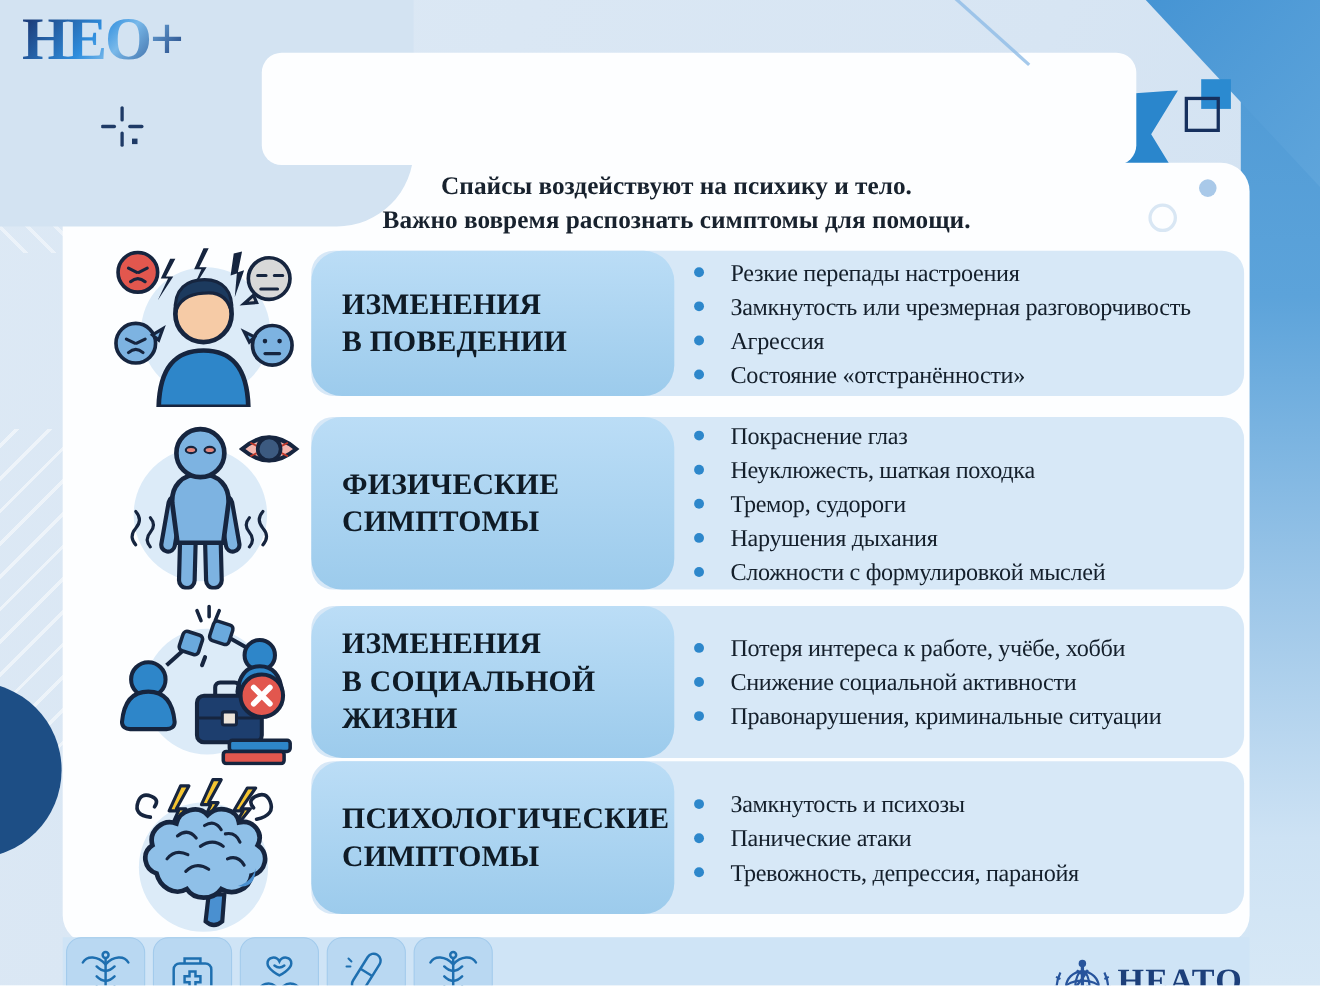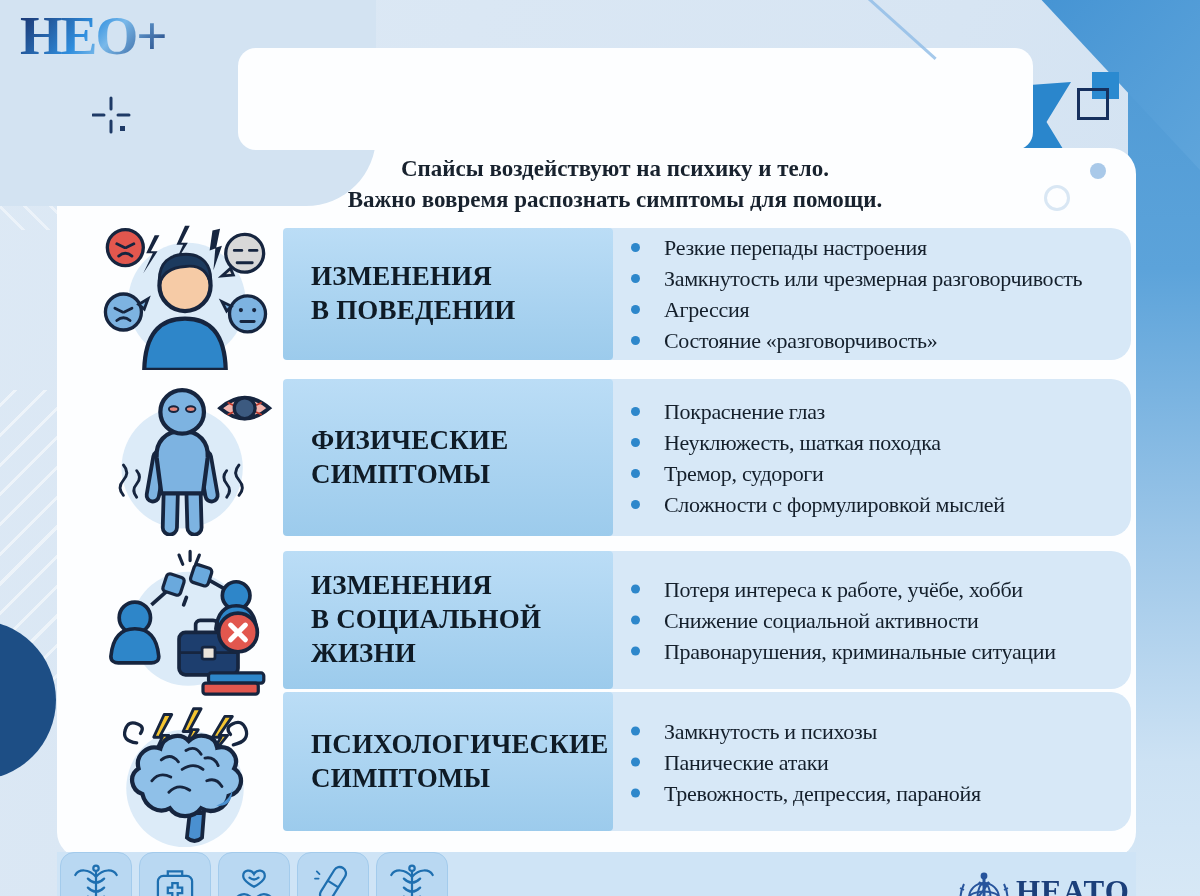--- a/index.html
+++ b/index.html
@@ -50,21 +50,21 @@
     clip-path:polygon(0 6%,100% 0,64% 50%,100% 100%,0 94%);}
   .ribbon .fold-l{left:273px;top:146px;width:80px;height:28px;background:#1563a5;
     clip-path:polygon(0 0,100% 0,0 100%);}
   .ribbon .fold-r{left:975px;top:146px;width:30px;height:26px;background:#1563a5;
     clip-path:polygon(0 0,100% 0,100% 100%);}
   
   .subtitle{left:220px;top:154px;width:790px;text-align:center;z-index:3;
     color:#18222e;font-size:23px;font-weight:600;line-height:1.33;}
   
   .row{left:283px;width:848px;background:#d7e8f7;border-radius:20px;z-index:3;}
-  .row .head{position:absolute;left:0;top:0;bottom:0;width:330px;border-radius:4px;
+  .row .head{position:absolute;left:0;top:0;bottom:0;width:330px;border-radius:28px;
     background:linear-gradient(180deg,#bbddf6,#9ccbec);display:flex;align-items:center;}
   .row .head h2{margin:0;padding:0 10px 0 28px;font-size:27px;font-weight:800;line-height:1.25;
     color:#0f1b26;white-space:pre-line;letter-spacing:.2px;}
   .row ul{position:absolute;left:348px;top:50%;transform:translateY(-50%);
     margin:0;padding:0;list-style:none;}
   .row li{display:flex;align-items:flex-start;gap:24px;font-size:22px;font-weight:500;
     color:#141f2b;line-height:31px;white-space:nowrap;letter-spacing:-.3px;}
   .row li .b{flex:0 0 9px;width:9px;height:9px;border-radius:50%;background:#2d87cb;margin-top:11px;}
   .r1{top:228px;height:132px;} .r2{top:379px;height:157px;}
   .r3{top:551px;height:138px;} .r4{top:692px;height:139px;}
@@ -218,21 +218,21 @@
       <li>
           <span class="b"></span>
           <span>Замкнутость или чрезмерная разговорчивость</span>
         </li>
       <li>
           <span class="b"></span>
           <span>Агрессия</span>
         </li>
       <li>
           <span class="b"></span>
-          <span>Состояние «разговорчивость»</span>
+          <span>Состояние «отстранённости»</span>
         </li>
     </ul>
   </div>
 
   <div class="abs row r2">
     <div class="head">
       <h2>ФИЗИЧЕСКИЕ
 СИМПТОМЫ</h2>
     </div>
     <ul>
@@ -240,20 +240,24 @@
           <span class="b"></span>
           <span>Покраснение глаз</span>
         </li>
       <li>
           <span class="b"></span>
           <span>Неуклюжесть, шаткая походка</span>
         </li>
       <li>
           <span class="b"></span>
           <span>Тремор, судороги</span>
+        </li>
+      <li>
+          <span class="b"></span>
+          <span>Нарушения дыхания</span>
         </li>
       <li>
           <span class="b"></span>
           <span>Сложности с формулировкой мыслей</span>
         </li>
     </ul>
   </div>
 
   <div class="abs row r3">
     <div class="head">

